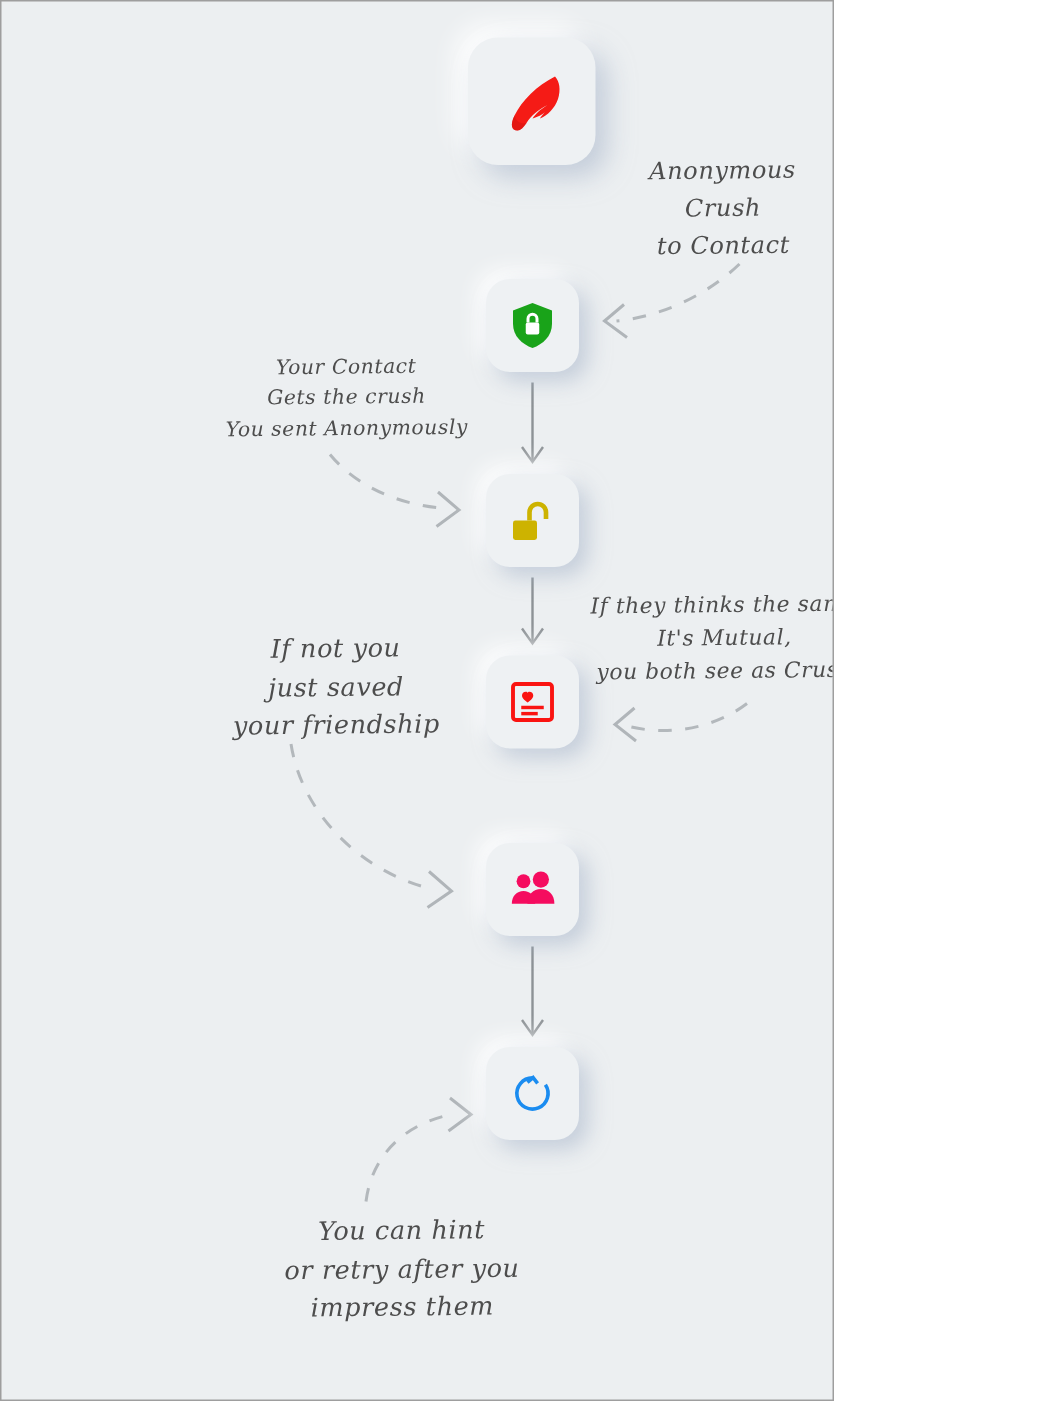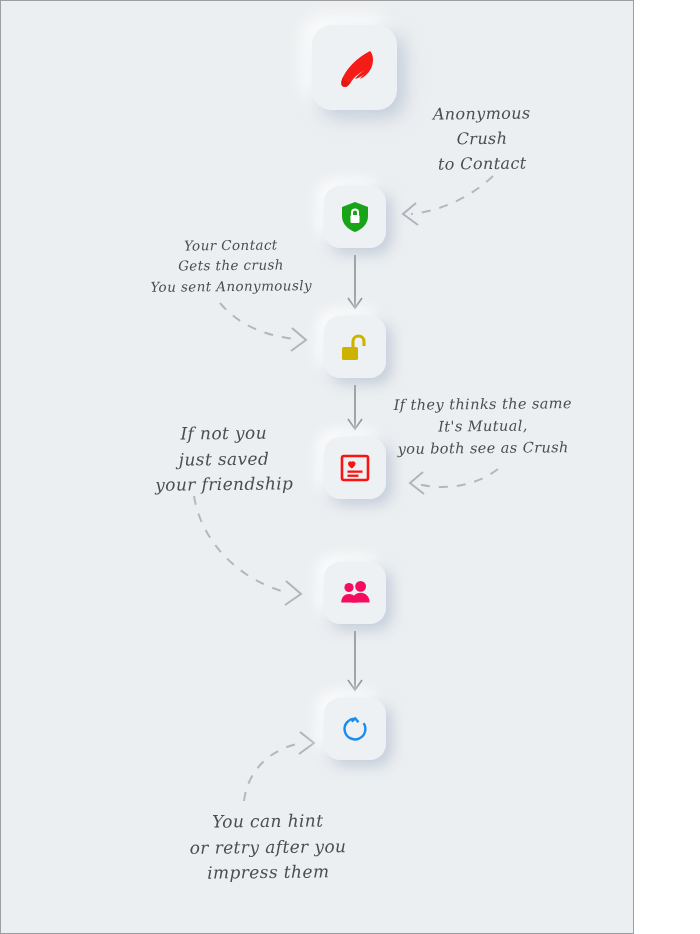--- a/index.html
+++ b/index.html
@@ -8,21 +8,21 @@
     background: #ffffff;
   }
   body {
     width: 700px;
     height: 934px;
     font-family: "DejaVu Sans", sans-serif;
   }
 
   #flow-canvas {
     position: relative;
-    width: 634px;
+    width: 556px;
     height: 934px;
     box-sizing: border-box;
     background: #eceff1;
     border: 1px solid #9e9e9e;
     overflow: hidden;
   }
 
   
   .node-card {
     position: absolute;

